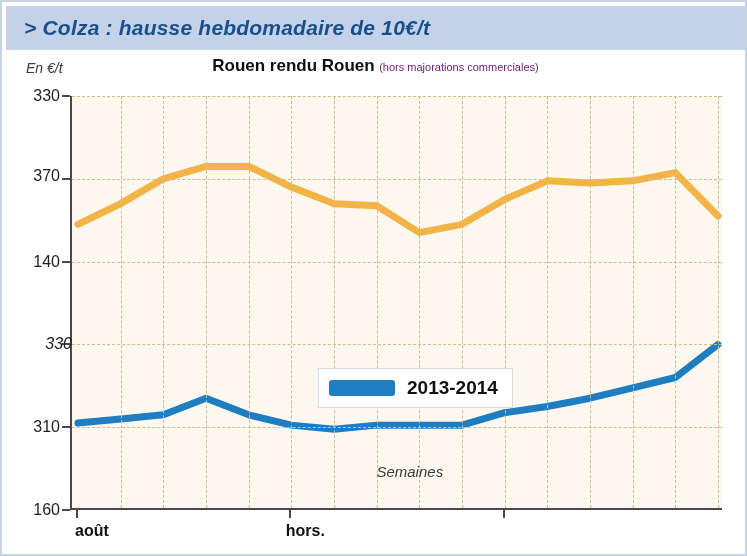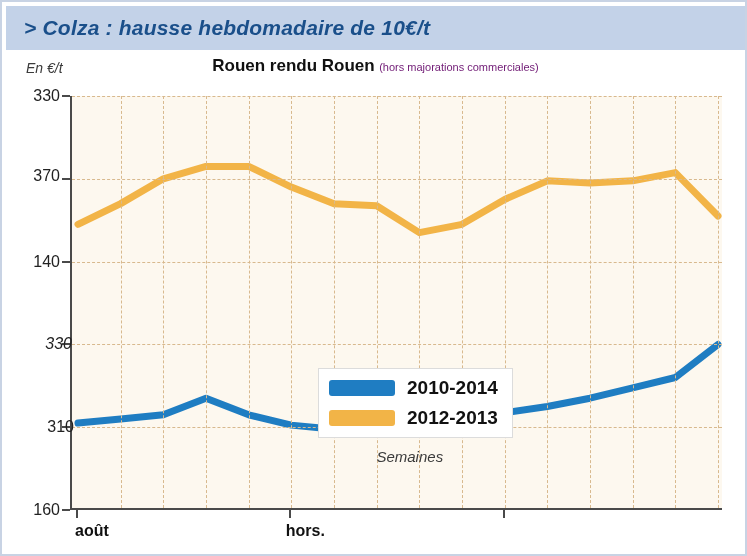--- a/index.html
+++ b/index.html
@@ -214,42 +214,38 @@
         <div class="grid-v" style="left: 475.333px;"></div>
         <div class="grid-v" style="left: 518px;"></div>
         <div class="grid-v" style="left: 560.667px;"></div>
         <div class="grid-v" style="left: 603.333px;"></div>
         <div class="grid-v" style="left: 646px;"></div>
       </div>
 
     <div class="legend">
       <div class="legend-row">
         <span class="swatch" id="sw0" style="background: rgb(31, 125, 194);"></span>
-        <span class="legend-label">2010-2014</span>
-      </div>
-      <div class="legend-row">
-        <span class="swatch" id="sw1" style="background: rgb(242, 180, 71);"></span>
-        <span class="legend-label">2012-2013</span>
+        <span class="legend-label">2013-2014</span>
       </div>
     </div>
 
-    <div class="xaxis-caption" id="x-caption" style="left: 306.44px; top: 352px; text-align: center;">Semaines</div>
+    <div class="xaxis-caption" id="x-caption" style="left: 306.44px; top: 367px; text-align: center;">Semaines</div>
   <div class="ytick" style="top: 413px;"></div>
       <div class="ytick" style="top: 330.2px;"></div>
       <div class="ytick" style="top: 247.4px;"></div>
       <div class="ytick" style="top: 164.6px;"></div>
       <div class="ytick" style="top: 81.8px;"></div>
       <div class="ytick" style="top: -1px;"></div>
       <div class="xtick" style="left: 6px;"></div>
       <div class="xtick" style="left: 219.333px;"></div>
       <div class="xtick" style="left: 432.667px;"></div>
     </div>
 
 <div class="ytick-label" style="top: 508px; left: 6px; right: auto; width: 52px;">160</div>
-    <div class="ytick-label" style="top: 425.2px; left: 20px; right: auto; width: 52px;">310</div>
+    <div class="ytick-label" style="top: 425.2px; left: 6px; right: auto; width: 52px;">310</div>
     <div class="ytick-label" style="top: 342.4px; left: 18px; right: auto; width: 52px; font-style: italic;">330</div>
     <div class="ytick-label" style="top: 259.6px; left: 6px; right: auto; width: 52px;">140</div>
     <div class="ytick-label" style="top: 174px; left: 6px; right: auto; width: 52px;">370</div>
     <div class="ytick-label" style="top: 94px; left: 6px; right: auto; width: 52px;">330</div>
     <div class="xtick-label" style="left: 90px; top: 520px;">août</div>
     <div class="xtick-label" style="left: 303.333px; top: 520px;">hors.</div>
     <div class="xtick-label" style="left: 516.667px; top: 520px; margin-top: 40px;">oct.</div>
   </div>
 
 </body></html>

